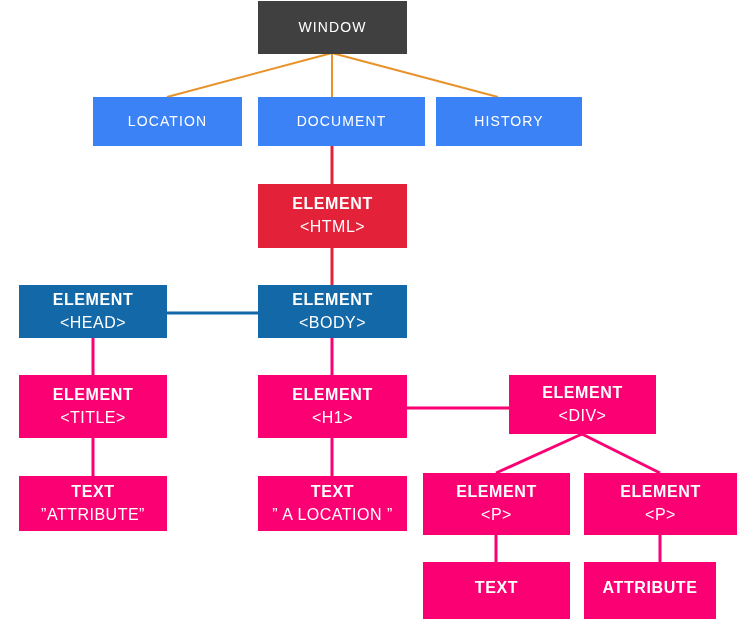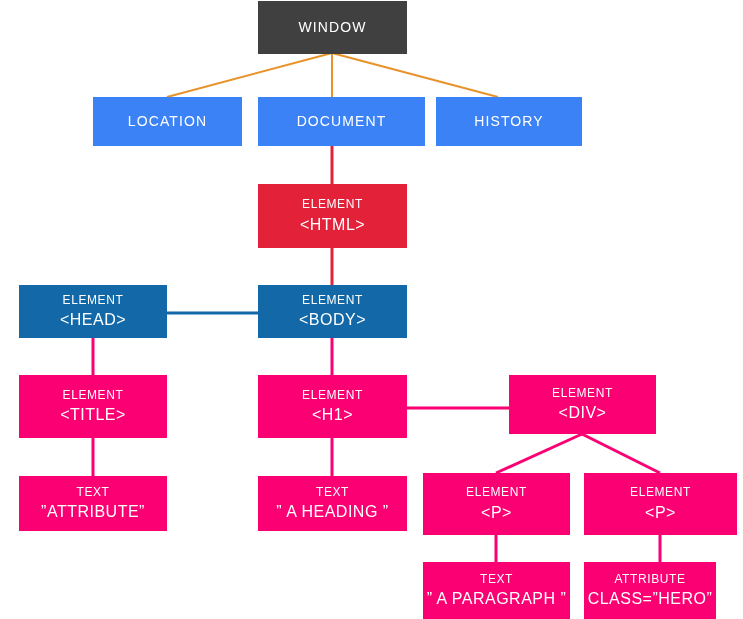--- a/index.html
+++ b/index.html
@@ -30,22 +30,22 @@
     display: flex;
     flex-direction: column;
     align-items: center;
     justify-content: center;
     color: #ffffff;
     text-align: center;
     line-height: 1.18;
     z-index: 2;
   }
   .node .kind {
-    font-size: 12px;
-    font-weight: normal;
+    font-size: 16px;
+    font-weight: bold;
     letter-spacing: 0.6px;
     margin-bottom: 4px;
   }
   .node .val {
     font-size: 16px;
     font-weight: normal;
     letter-spacing: 0.5px;
   }
   .node.single .val {
     font-size: 14px;
@@ -140,36 +140,34 @@
     <span class="val">&lt;DIV&gt;</span>
   </div>
 
   <div class="node c-pink" style="left:19px; top:476px; width:148px; height:55px;">
     <span class="kind">TEXT</span>
     <span class="val">”ATTRIBUTE”</span>
   </div>
 
   <div class="node c-pink" style="left:258px; top:476px; width:149px; height:55px;">
     <span class="kind">TEXT</span>
-    <span class="val">” A HEADING ”</span>
+    <span class="val">” A LOCATION ”</span>
   </div>
 
   <div class="node c-pink" style="left:423px; top:473px; width:147px; height:62px;">
     <span class="kind">ELEMENT</span>
     <span class="val">&lt;P&gt;</span>
   </div>
 
   <div class="node c-pink" style="left:584px; top:473px; width:153px; height:62px;">
     <span class="kind">ELEMENT</span>
     <span class="val">&lt;P&gt;</span>
   </div>
 
   <div class="node c-pink" style="left:423px; top:562px; width:147px; height:57px;">
     <span class="kind">TEXT</span>
-    <span class="val">” A PARAGRAPH ”</span>
   </div>
 
   <div class="node c-pink" style="left:584px; top:562px; width:132px; height:57px;">
     <span class="kind">ATTRIBUTE</span>
-    <span class="val">CLASS=”HERO”</span>
   </div>
 
 </div>
 
 </body></html>

